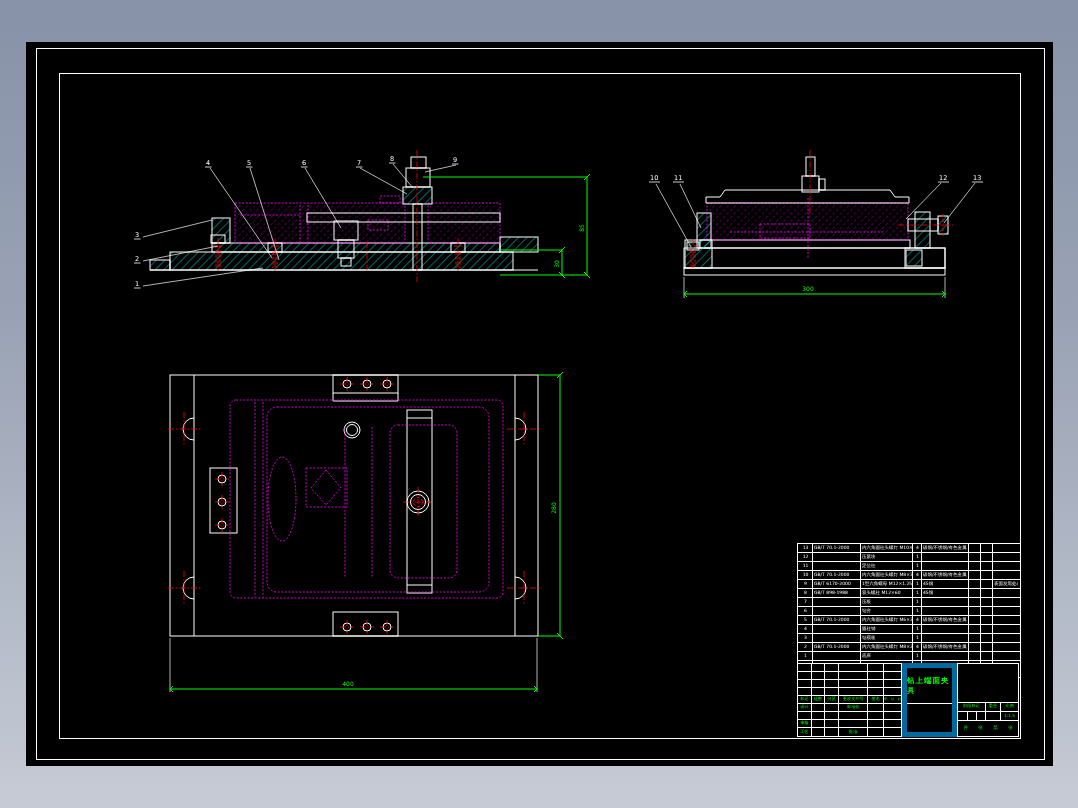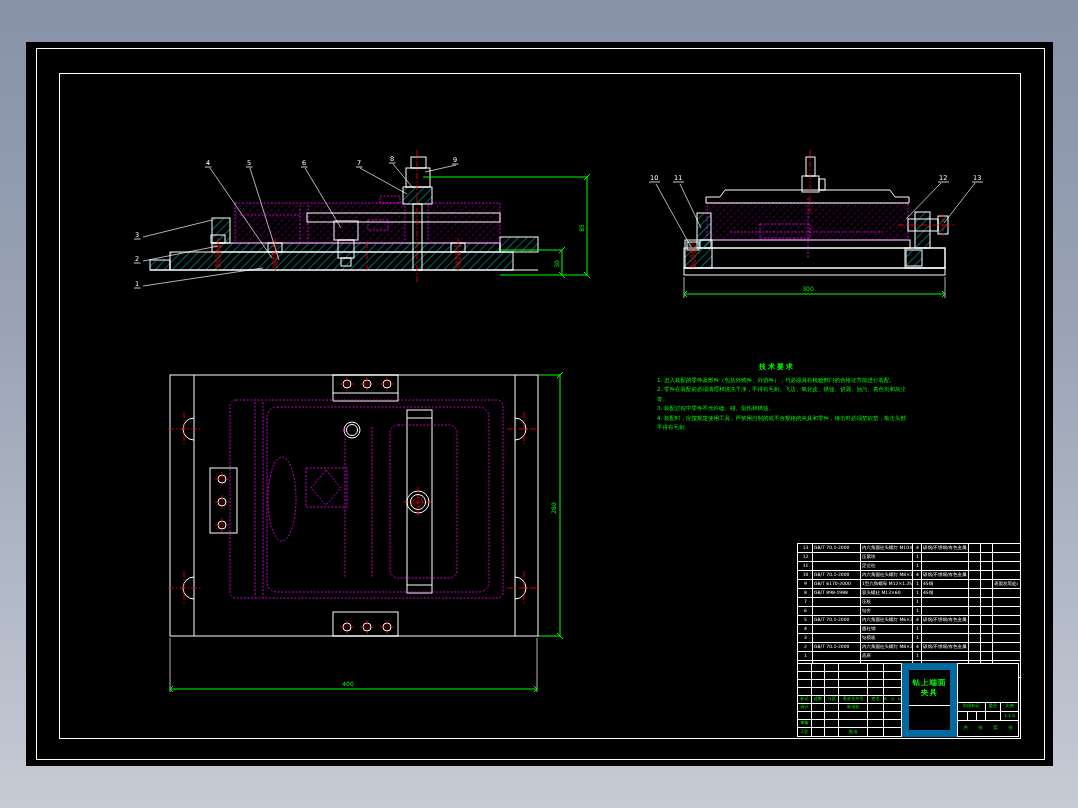--- a/index.html
+++ b/index.html
@@ -36,21 +36,21 @@
   .bh-wt{display:flex;flex-direction:column;font-size:3.8px;line-height:1;}
   .bh-wt .top{display:flex;height:8px;border-bottom:1px solid #fff;}
   .bh-wt .top div{width:50%;line-height:8px;text-align:center;}
   .bh-wt .top div:first-child{border-right:1px solid #fff;}
   .bh-wt .bot{height:8px;line-height:7px;text-align:center;}
   
   .tblock{position:absolute;left:797px;top:663px;width:222px;height:74px;background:#000;color:#fff;display:flex;}
   .tb-table{border-collapse:collapse;table-layout:fixed;}
   .tb-table td{border:1px solid #fff;padding:0;font-size:4.2px;line-height:1;color:#00ff00;
                white-space:nowrap;overflow:hidden;text-align:center;}
-  .tb-mid{width:56px;height:74px;border:7px solid #0369a1;box-sizing:border-box;display:flex;flex-direction:row;text-align:center;}
+  .tb-mid{width:56px;height:74px;border:5px solid #0369a1;box-sizing:border-box;display:flex;flex-direction:row;}
   .tb-title{height:35px;display:flex;align-items:center;justify-content:center;color:#00ff00;
             font-size:7.5px;font-weight:bold;border-bottom:1px solid #fff;letter-spacing:1px;}
   .tb-mid-bottom{flex:1;}
   .sheet-row{display:flex;justify-content:space-around;align-items:center;height:100%;font-size:4.5px;color:#00ff00;}
 </style>
 </head>
 <body>
 
 <div class="page">
   <div class="canvas"></div>
@@ -216,29 +216,20 @@
       </g>
     <g id="dims-g">
         <text x="584" y="228" class="dim-text" text-anchor="middle" transform="rotate(-90 584 228)">85</text>
         <text x="559" y="264" class="dim-text" text-anchor="middle" transform="rotate(-90 559 264)">30</text>
         <text x="808" y="291" class="dim-text" text-anchor="middle">300</text>
         <text x="556" y="508" class="dim-text" text-anchor="middle" transform="rotate(-90 556 508)">280</text>
         <text x="348" y="686" class="dim-text" text-anchor="middle">400</text>
       </g>
   </svg>
 
-  <div class="tech">
-    <div class="tech-title">技术要求</div>
-    <div class="tech-items">
-        <div class="tech-item">1. 进入装配的零件及部件（包括外购件、外协件），均必须具有检验部门的合格证方能进行装配。</div>
-        <div class="tech-item">2. 零件在装配前必须清理和清洗干净，不得有毛刺、飞边、氧化皮、锈蚀、切屑、油污、着色剂和灰尘等。</div>
-        <div class="tech-item">3. 装配过程中零件不允许磕、碰、划伤和锈蚀。</div>
-        <div class="tech-item">4. 装配时，应按规定使用工具，严禁用自制的或不合规格的夹具和零件，锤击时必须垫软垫，敲击头部不得有毛刺。</div>
-      </div>
-  </div>
 
   <div class="bom">
     <div id="bom-rows">
         <div class="bom-row">
           <div class="bom-cell" style="width: 15px; text-align: center;">13</div>
           <div class="bom-cell" style="width: 48px;">GB/T 70.1-2000</div>
           <div class="bom-cell" style="width: 52px;">内六角圆柱头螺钉 M10×40</div>
           <div class="bom-cell" style="width: 9px; text-align: center;">4</div>
           <div class="bom-cell" style="width: 47px;">碳钢/不锈钢/有色金属</div>
           <div class="bom-cell" style="width: 12px;"></div>

